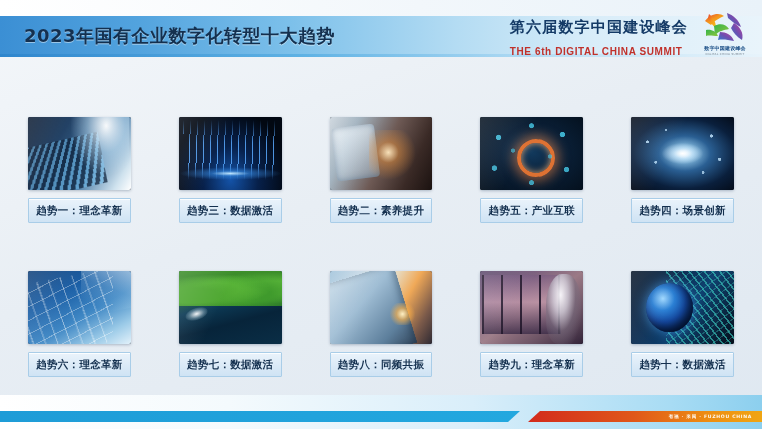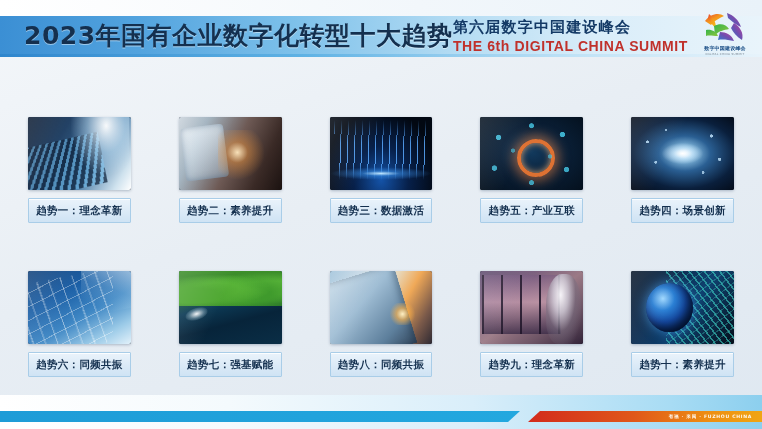--- a/index.html
+++ b/index.html
@@ -29,39 +29,39 @@
     position:absolute;left:0;top:16px;width:762px;height:41px;
     background:linear-gradient(90deg,#3b8fd4 0%,#52a3de 18%,#7cc0ea 38%,#b4dcf3 60%,#d9edf9 78%,#e9f4fb 100%);
   }
   .header-band::after{
     content:"";position:absolute;left:0;bottom:0;width:100%;height:3px;
     background:linear-gradient(90deg,#2f86cd 0%,#5fb2e4 40%,#bfe2f6 75%,#e7f3fb 100%);
   }
 
   .slide-title{
     position:absolute;left:24px;top:23px;
-    font-size:25px;font-weight:bold;color:#14304f;
+    font-size:18px;font-weight:bold;color:#14304f;
     letter-spacing:.5px;line-height:26px;
     white-space:nowrap;
     text-shadow:0 1px 0 rgba(255,255,255,.45);
   }
 
   
   .summit-lockup{
     position:absolute;right:74px;top:20px;
     text-align:left;line-height:1;
   }
   .summit-cn{
     font-size:15px;font-weight:bold;color:#143a66;
     letter-spacing:1.2px;white-space:nowrap;
     font-family:"DejaVu Serif","Liberation Serif",serif;
   }
   .summit-en{
-    margin-top:4px;
-    font-size:14px;font-weight:bold;color:#c0312b;
+    margin-top:12px;
+    font-size:10px;font-weight:bold;color:#c0312b;
     letter-spacing:.6px;white-space:nowrap;
     font-family:"Liberation Sans",sans-serif;
   }
 
   .summit-logo{
     position:absolute;right:8px;top:10px;
     width:58px;height:50px;
   }
   .summit-logo .mark{
     position:absolute;left:4px;top:0;width:50px;height:34px;
@@ -307,38 +307,38 @@
         <div class="thumb">
           <div class="art art-keyboard"></div>
           <div class="sheen"></div>
         </div>
         <div class="label">
           <span>趋势一：理念革新</span>
         </div>
       </div>
       <div class="card">
         <div class="thumb">
+          <div class="art art-datarain"></div>
+          <div class="sheen"></div>
+        </div>
+        <div class="label">
+          <span>趋势三：数据激活</span>
+        </div>
+      </div>
+      <div class="card">
+        <div class="thumb">
           <div class="art art-engineer"></div>
           <div class="sheen"></div>
         </div>
         <div class="label">
           <span>趋势二：素养提升</span>
         </div>
       </div>
       <div class="card">
         <div class="thumb">
-          <div class="art art-datarain"></div>
-          <div class="sheen"></div>
-        </div>
-        <div class="label">
-          <span>趋势三：数据激活</span>
-        </div>
-      </div>
-      <div class="card">
-        <div class="thumb">
           <div class="art art-iot"></div>
           <div class="sheen"></div>
         </div>
         <div class="label">
           <span>趋势五：产业互联</span>
         </div>
       </div>
       <div class="card">
         <div class="thumb">
           <div class="art art-burst"></div>
@@ -347,30 +347,30 @@
         <div class="label">
           <span>趋势四：场景创新</span>
         </div>
       </div>
       <div class="card">
         <div class="thumb">
           <div class="art art-solar"></div>
           <div class="sheen"></div>
         </div>
         <div class="label">
-          <span>趋势六：同频共振</span>
+          <span>趋势六：理念革新</span>
         </div>
       </div>
       <div class="card">
         <div class="thumb">
           <div class="art art-forest"></div>
           <div class="sheen"></div>
         </div>
         <div class="label">
-          <span>趋势七：强基赋能</span>
+          <span>趋势七：数据激活</span>
         </div>
       </div>
       <div class="card">
         <div class="thumb">
           <div class="art art-infra"></div>
           <div class="sheen"></div>
         </div>
         <div class="label">
           <span>趋势八：同频共振</span>
         </div>
@@ -383,21 +383,21 @@
         <div class="label">
           <span>趋势九：理念革新</span>
         </div>
       </div>
       <div class="card">
         <div class="thumb">
           <div class="art art-cyber"></div>
           <div class="sheen"></div>
         </div>
         <div class="label">
-          <span>趋势十：素养提升</span>
+          <span>趋势十：数据激活</span>
         </div>
       </div>
     </div>
 
   <div class="footer-wash"></div>
   <div class="footer-bar">
     <div class="fb-blue"></div>
     <div class="fb-red"></div>
     <div class="fb-text">有福 · 来闽 · FUZHOU CHINA</div>
   </div>

